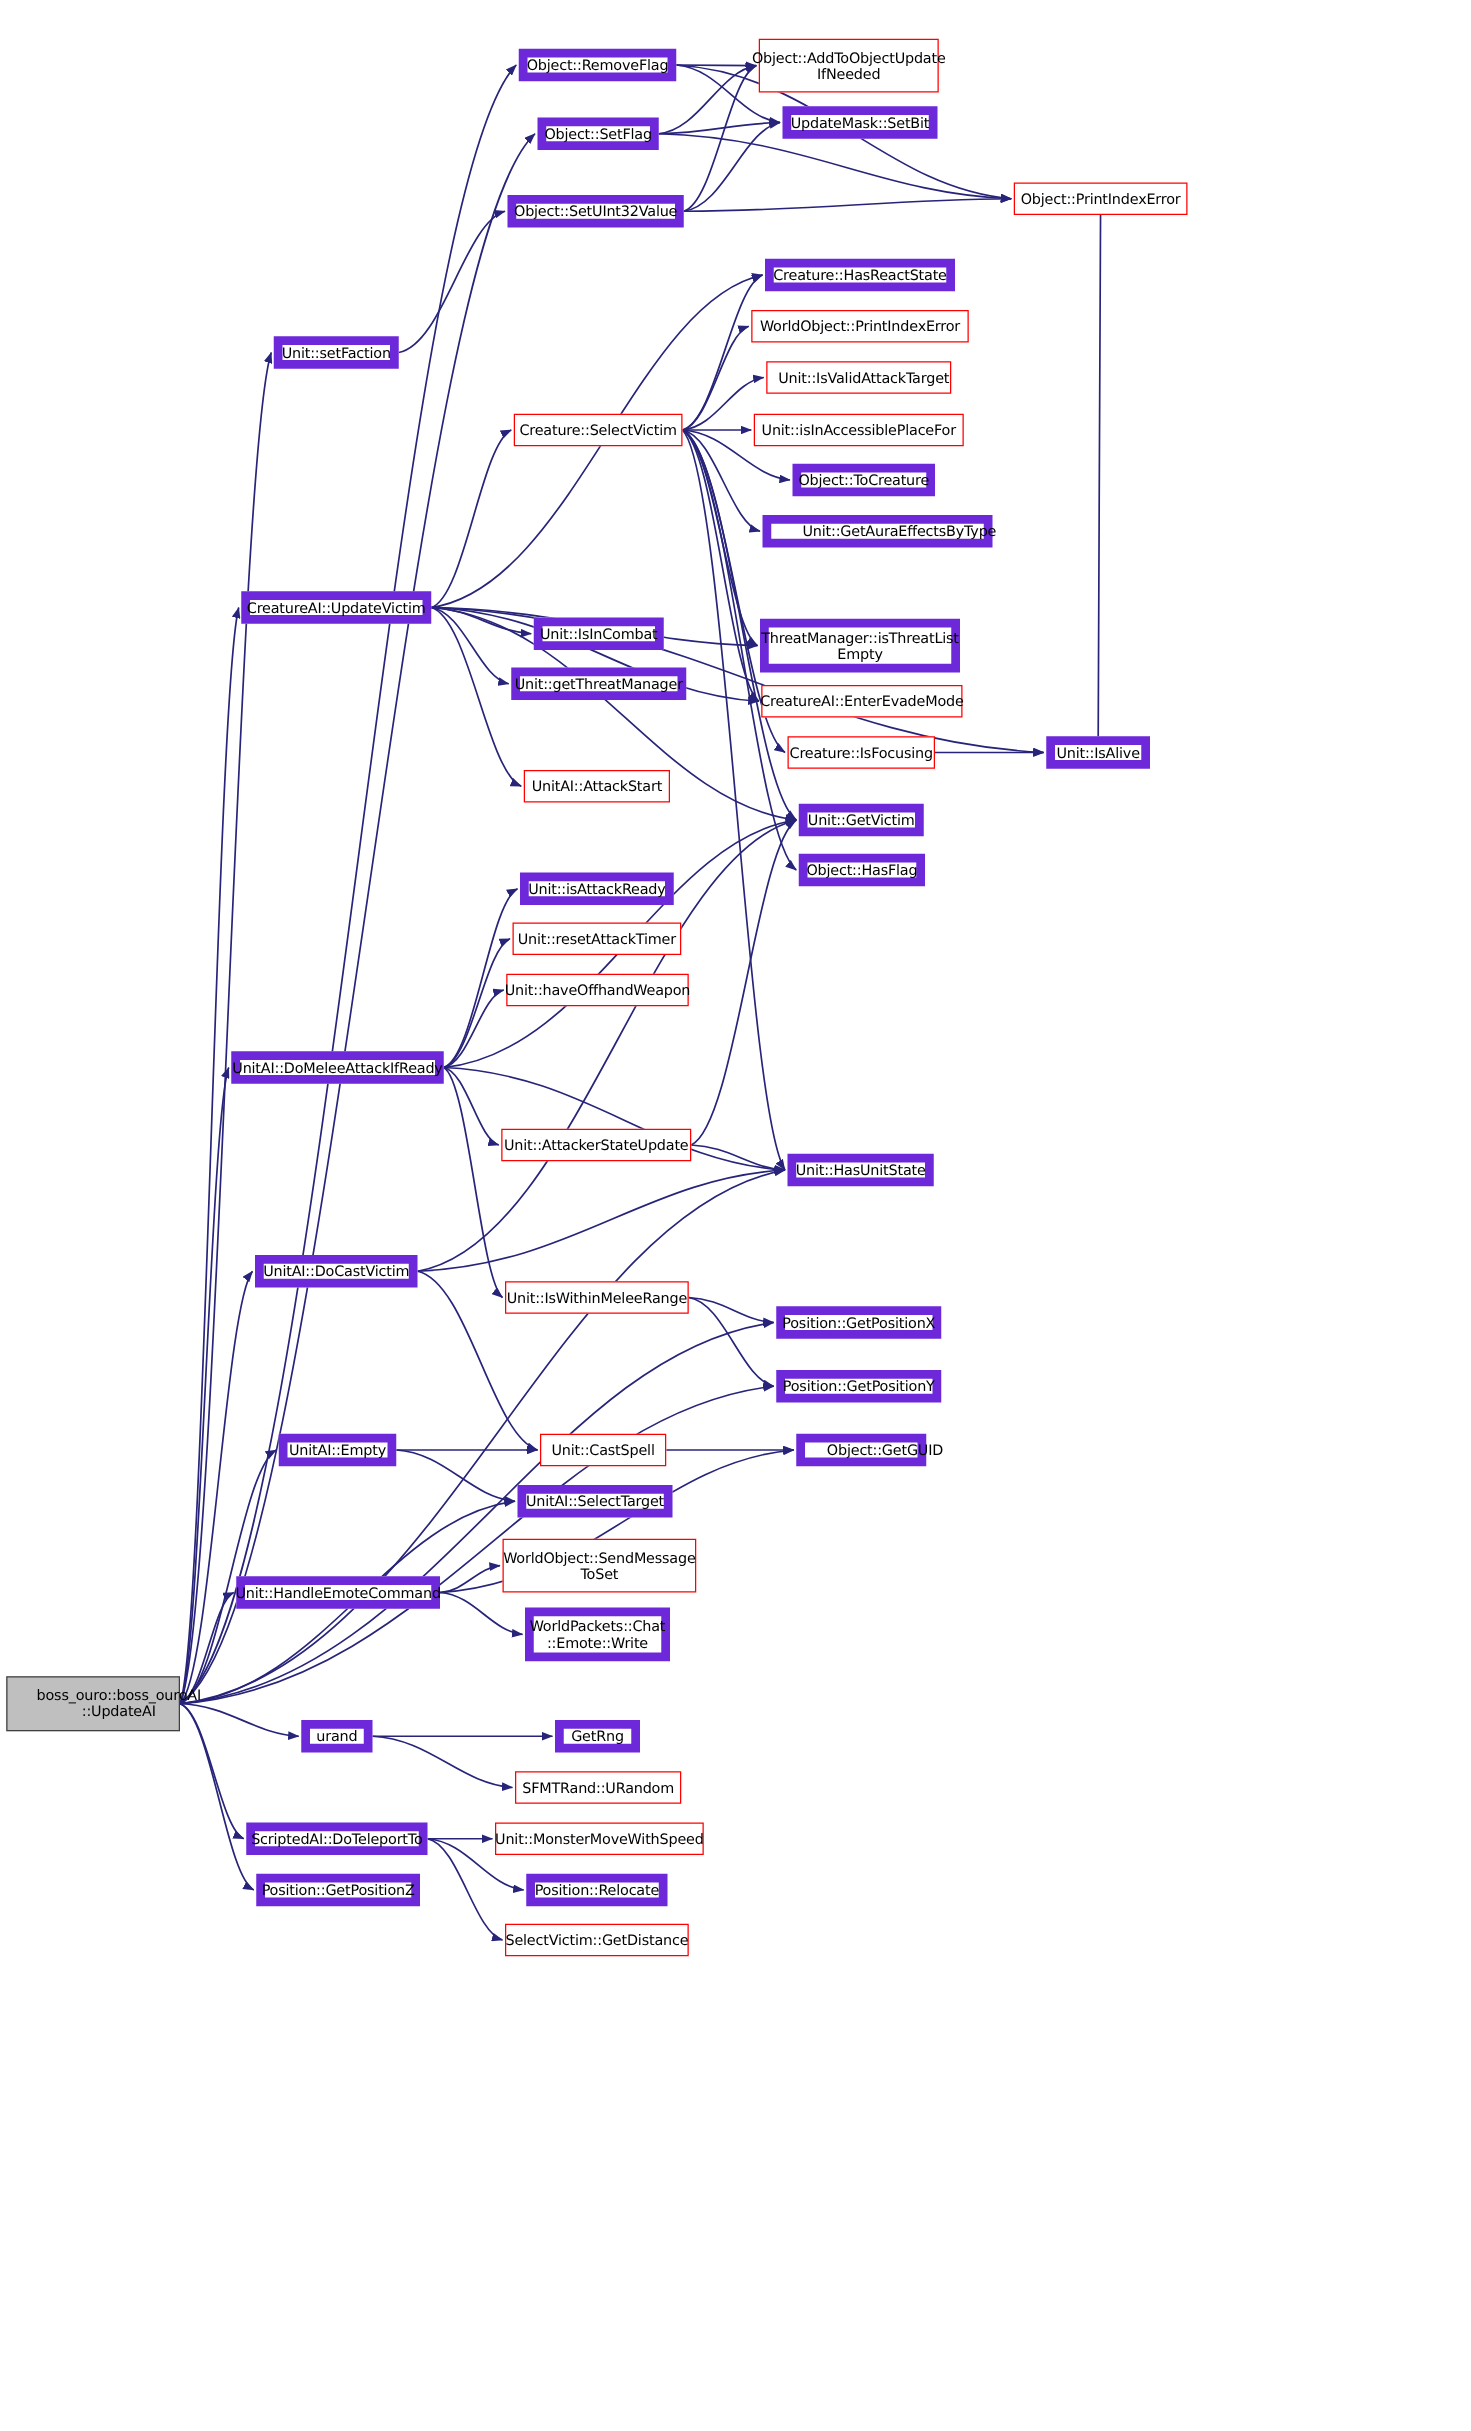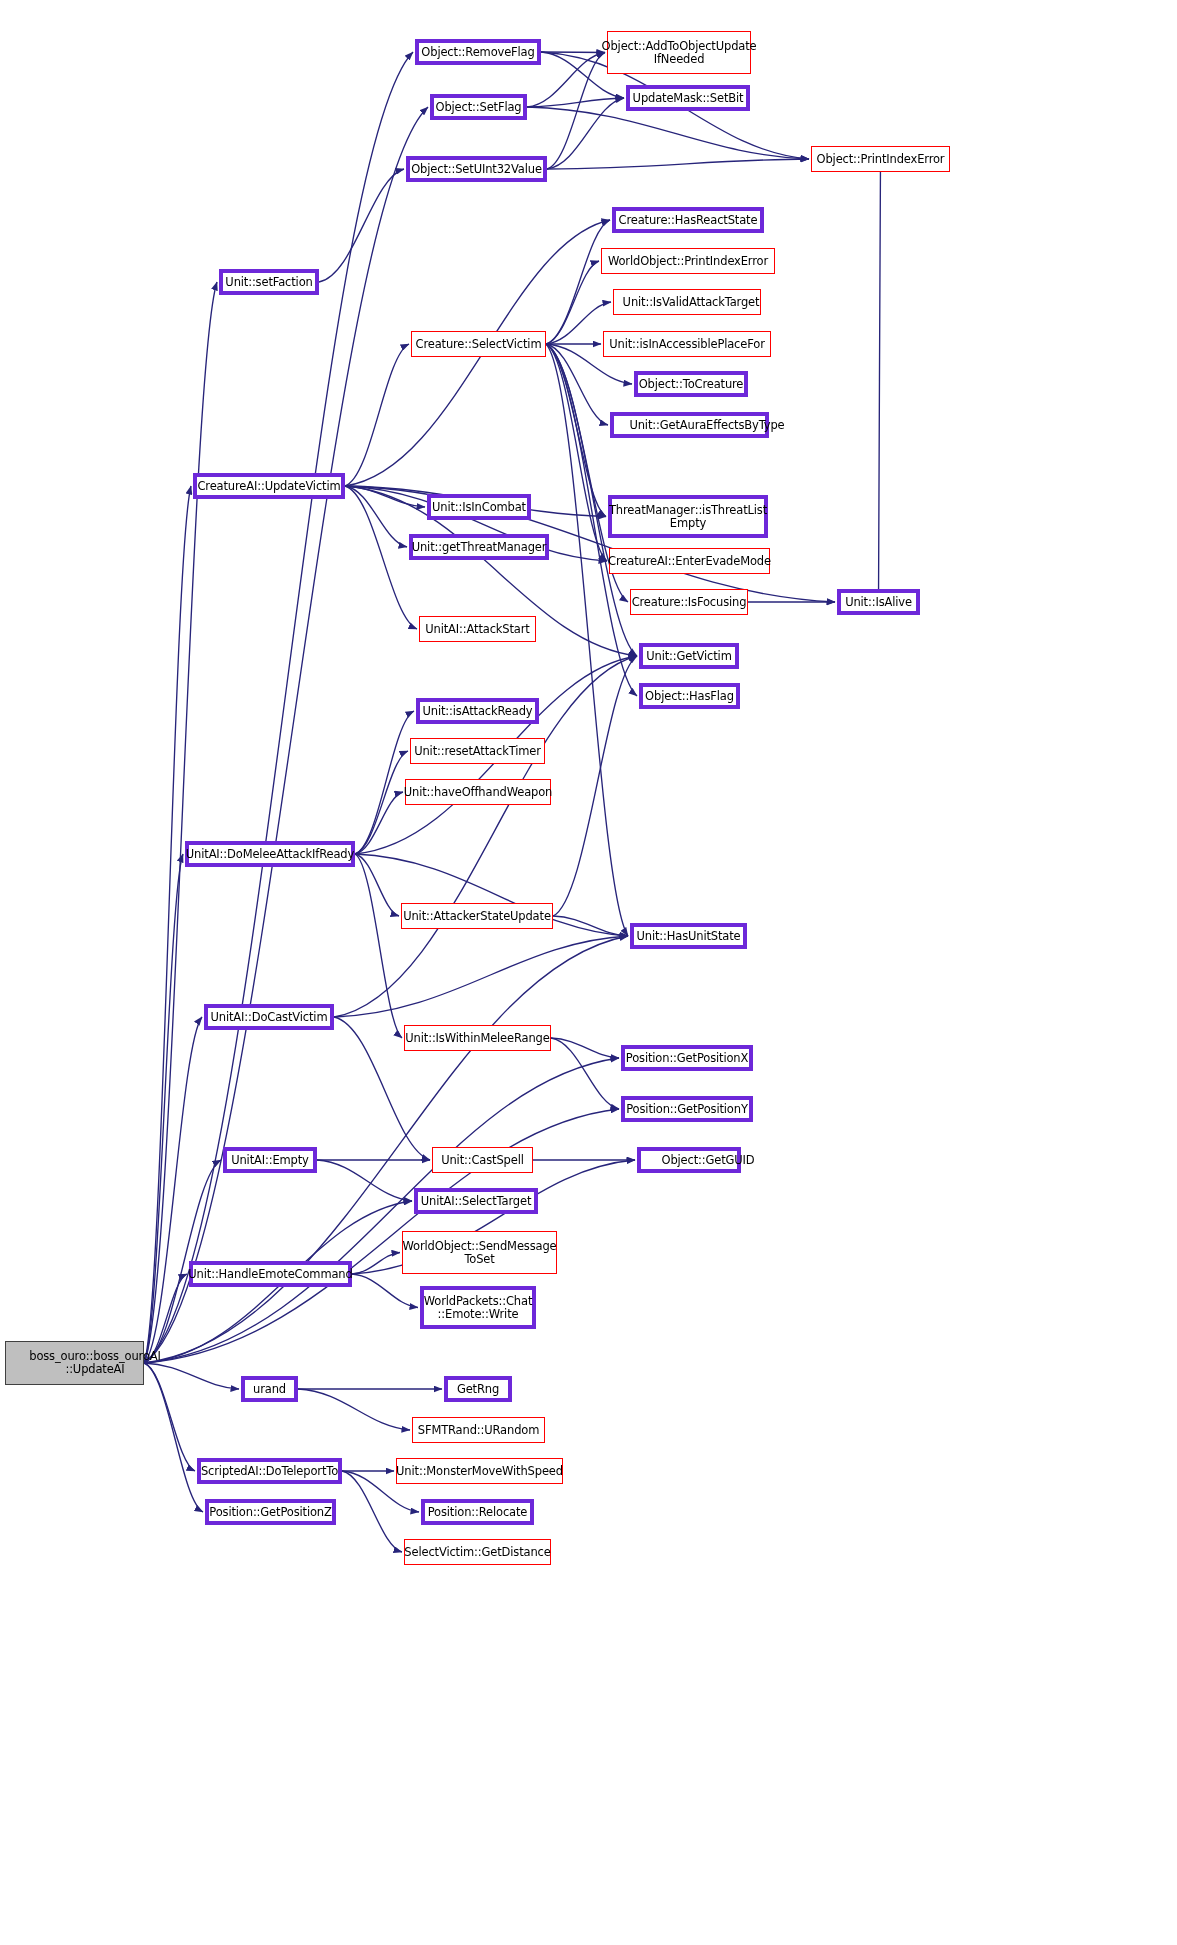--- a/index.html
+++ b/index.html
@@ -25,21 +25,21 @@
     pointer-events: none;
   }
   .node {
     position: absolute;
     box-sizing: border-box;
     display: flex;
     align-items: center;
     justify-content: center;
     text-align: center;
     background: #ffffff;
-    border: 4px solid #6d28d9;
+    border: 7px solid #6d28d9;
     color: #000000;
     font-size: 11.5px;
     line-height: 13px;
     letter-spacing: -0.15px;
     white-space: pre-line;
     padding: 0 3px;
     z-index: 5;
   }
   .node.red {
     border: 1px solid #ff0000;
@@ -146,21 +146,21 @@
       <div class="node" style="left: 430px; top: 94px; width: 97px; height: 26px;">Object::SetFlag</div>
       <div class="node" style="left: 406px; top: 156px; width: 141px; height: 26px;">Object::SetUInt32Value</div>
       <div class="node red" style="left: 811px; top: 146px; width: 139px; height: 26px;">Object::PrintIndexError</div>
       <div class="node" style="left: 612px; top: 207px; width: 152px; height: 26px;">Creature::HasReactState</div>
       <div class="node red" style="left: 601px; top: 248px; width: 174px; height: 26px;">WorldObject::PrintIndexError</div>
       <div class="node" style="left: 219px; top: 269px; width: 100px; height: 26px;">Unit::setFaction</div>
       <div class="node red" style="left: 613px; top: 289px; width: 148px; height: 26px; padding-left: 11px;">Unit::IsValidAttackTarget</div>
       <div class="node red" style="left: 411px; top: 331px; width: 135px; height: 26px;">Creature::SelectVictim</div>
       <div class="node red" style="left: 603px; top: 331px; width: 168px; height: 26px;">Unit::isInAccessiblePlaceFor</div>
       <div class="node" style="left: 634px; top: 371px; width: 114px; height: 26px;">Object::ToCreature</div>
-      <div class="node" style="left: 610px; top: 412px; width: 159px; height: 26px; padding-left: 38px;">Unit::GetAuraEffectsByType</div>
+      <div class="node" style="left: 610px; top: 412px; width: 184px; height: 26px; padding-left: 38px;">Unit::GetAuraEffectsByType</div>
       <div class="node" style="left: 193px; top: 473px; width: 152px; height: 26px;">CreatureAI::UpdateVictim</div>
       <div class="node" style="left: 608px; top: 495px; width: 160px; height: 43px;">ThreatManager::isThreatList
 Empty</div>
       <div class="node" style="left: 427px; top: 494px; width: 104px; height: 26px;">Unit::IsInCombat</div>
       <div class="node" style="left: 409px; top: 534px; width: 140px; height: 26px;">Unit::getThreatManager</div>
       <div class="node red" style="left: 609px; top: 548px; width: 161px; height: 26px;">CreatureAI::EnterEvadeMode</div>
       <div class="node red" style="left: 630px; top: 589px; width: 118px; height: 26px;">Creature::IsFocusing</div>
       <div class="node" style="left: 837px; top: 589px; width: 83px; height: 26px;">Unit::IsAlive</div>
       <div class="node red" style="left: 419px; top: 616px; width: 117px; height: 26px;">UnitAI::AttackStart</div>
       <div class="node" style="left: 639px; top: 643px; width: 100px; height: 26px;">Unit::GetVictim</div>

